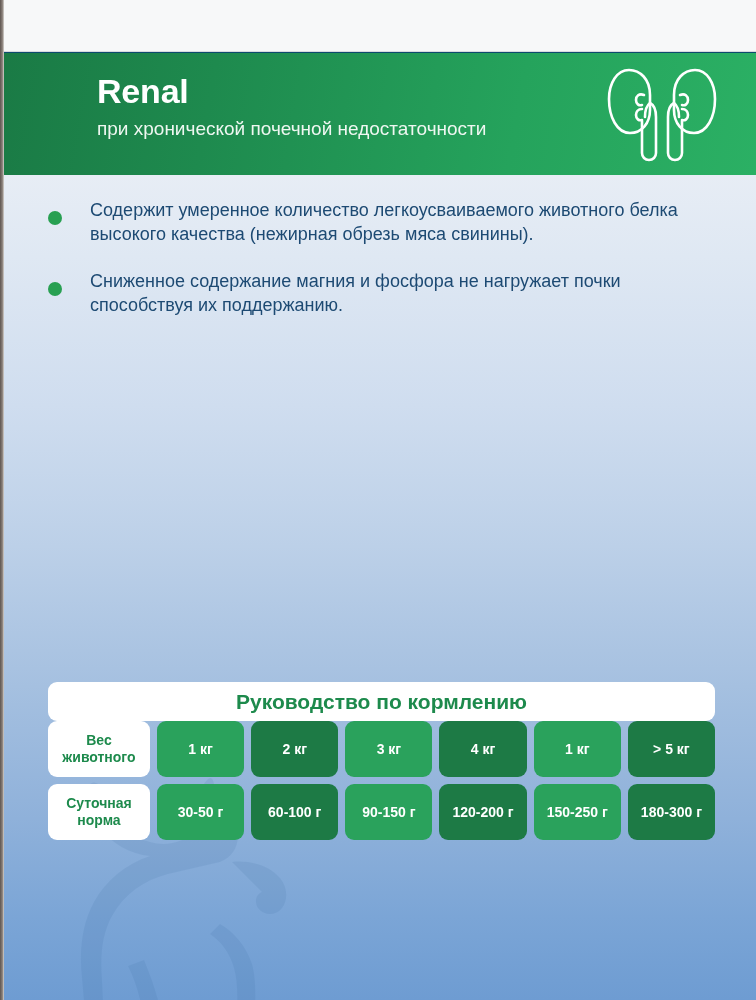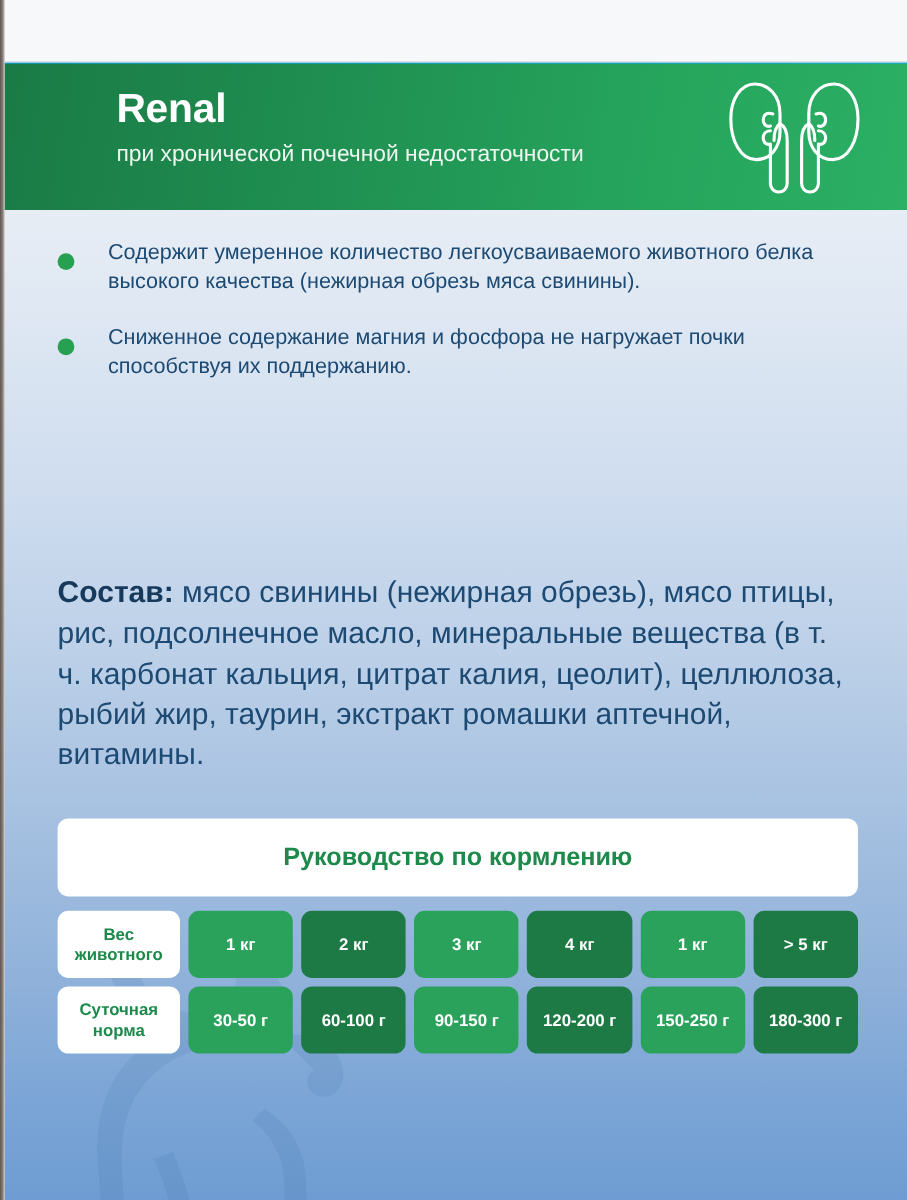--- a/index.html
+++ b/index.html
@@ -8,21 +8,21 @@
     background: #ffffff;
   }
   body {
     font-family: "Liberation Sans", sans-serif;
   }
   #page {
     position: relative;
     width: 756px;
     height: 1000px;
     overflow: hidden;
-    background: #0ea5e9;
+    background: #0c4a6e;
     text-decoration: underline;
   }
   
   #left-edge {
     position: absolute;
     left: 0; top: 0;
     width: 4px; height: 1000px;
     background: linear-gradient(to right, #5e5550 0%, #8b827c 60%, #d9d6d2 100%);
     z-index: 40;
   }
@@ -145,30 +145,29 @@
   }
 
   
   #feeding {
     position: absolute;
     left: 48px; top: 507px;
     width: 667px;
     z-index: 2;
   }
   #feeding-banner {
-    height: 65px;
+    height: 39px;
     background: #ffffff;
     border-radius: 9px;
     display: flex;
     align-items: center;
     justify-content: center;
     font-size: 21px;
     font-weight: 600;
     color: #1d8a4c;
-    margin-bottom: 12px;
   }
   .table-row {
     display: flex;
     gap: 7px;
     margin-bottom: 7px;
     justify-content: flex-end;
   }
   .row-label {
     flex: 0 0 102px;
     background: #ffffff;
@@ -260,23 +259,20 @@
       <div class="bullet-row">
         <span class="bullet-dot"></span>
         <span class="bullet-text">Содержит умеренное количество легкоусваиваемого животного белка высокого качества (нежирная обрезь мяса свинины).</span>
       </div>
       <div class="bullet-row">
         <span class="bullet-dot"></span>
         <span class="bullet-text">Сниженное содержание магния и фосфора не нагружает почки способствуя их поддержанию.</span>
       </div>
     </div>
 
-    <div id="composition">
-      <span id="composition-label">Состав:</span><span id="composition-text"> мясо свинины (нежирная обрезь), мясо птицы, рис, подсолнечное масло, минеральные вещества (в т. ч. карбонат кальция, цитрат калия, цеолит), целлюлоза, рыбий жир, таурин, экстракт ромашки аптечной, витамины.</span>
-    </div>
 
     <div id="feeding">
       <div id="feeding-banner">Руководство по кормлению</div>
 
       <div class="table-row">
         <div class="row-label">Вес животного</div>
         <div class="cell light">1 кг</div>
         <div class="cell dark">2 кг</div>
         <div class="cell light">3 кг</div>
         <div class="cell dark">4 кг</div>

